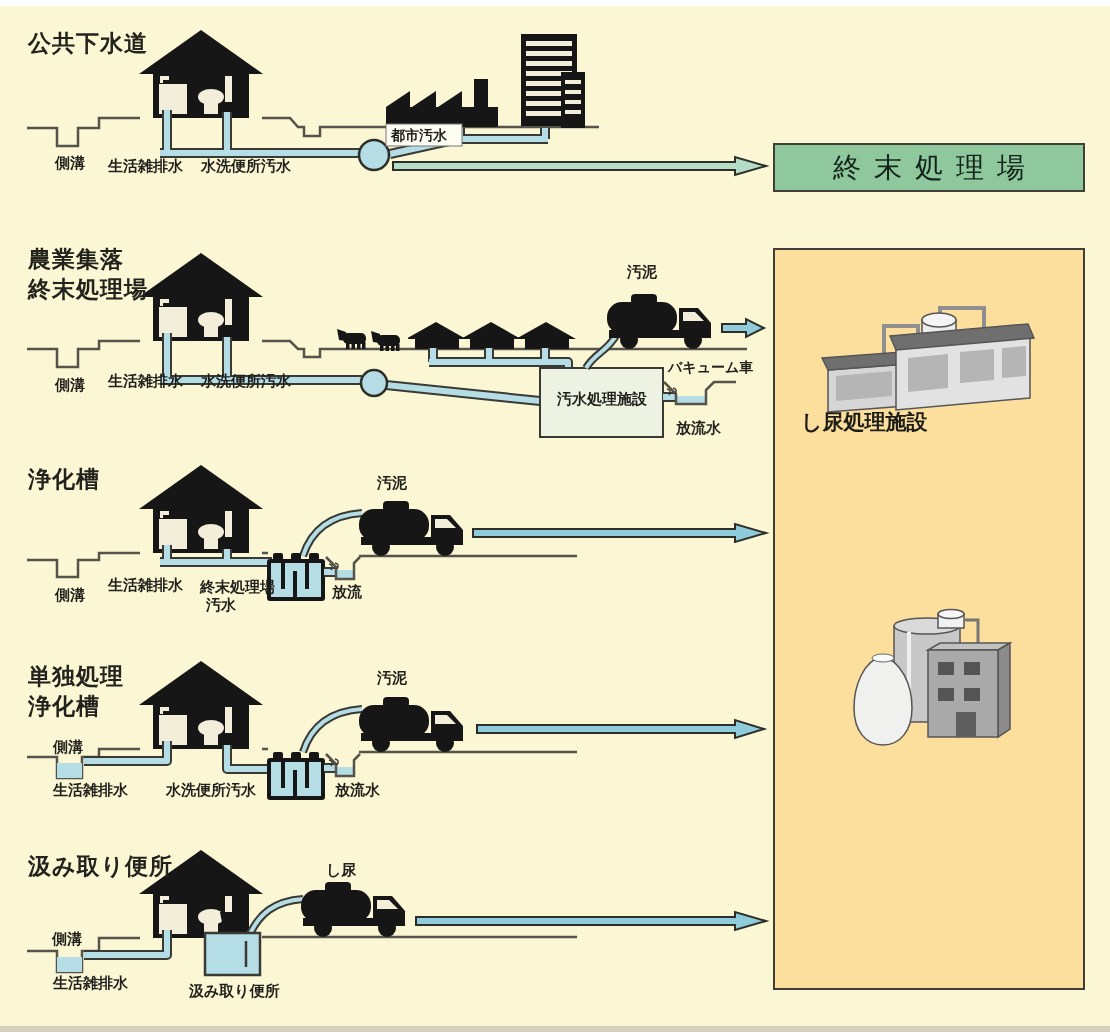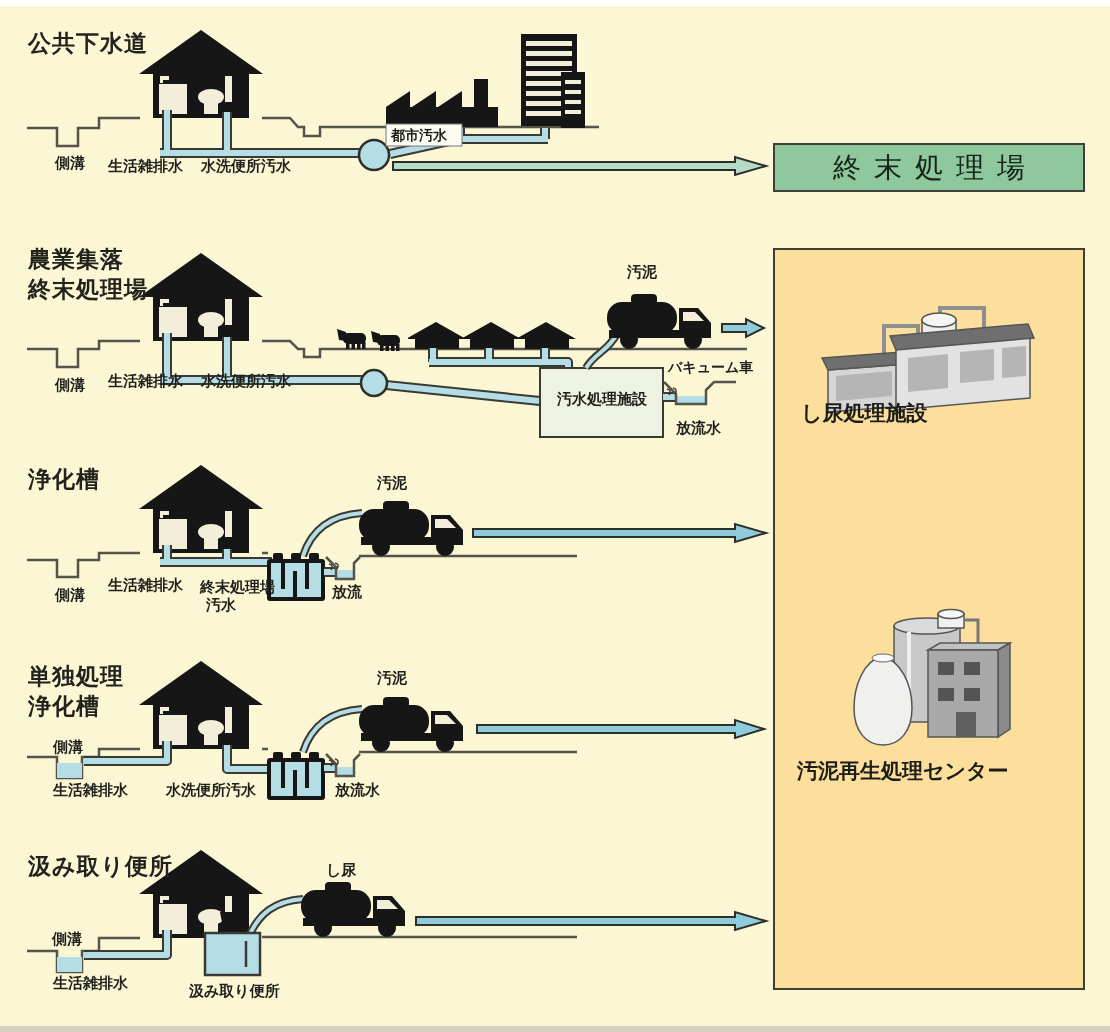--- a/index.html
+++ b/index.html
@@ -289,15 +289,14 @@
   <div class="lbl" style="left:166px;top:781px">水洗便所汚水</div>
   <div class="lbl" style="left:377px;top:669px">汚泥</div>
   <div class="lbl" style="left:335px;top:781px">放流水</div>
 
   <div class="ttl" style="left:28px;top:851px">汲み取り便所</div>
   <div class="lbl" style="left:52px;top:930px">側溝</div>
   <div class="lbl" style="left:53px;top:974px">生活雑排水</div>
   <div class="lbl" style="left:189px;top:982px">汲み取り便所</div>
   <div class="lbl" style="left:326px;top:861px">し尿</div>
 
-  <div class="fac-title" style="left:801px;top:399px">し尿処理施設</div>
-  <div class="fac-title" style="left:797px;top:757px">汚泥再生処理センター</div>
+  <div class="fac-title" style="left:801px;top:408px">し尿処理施設</div>
 </div>
 
 </body></html>

